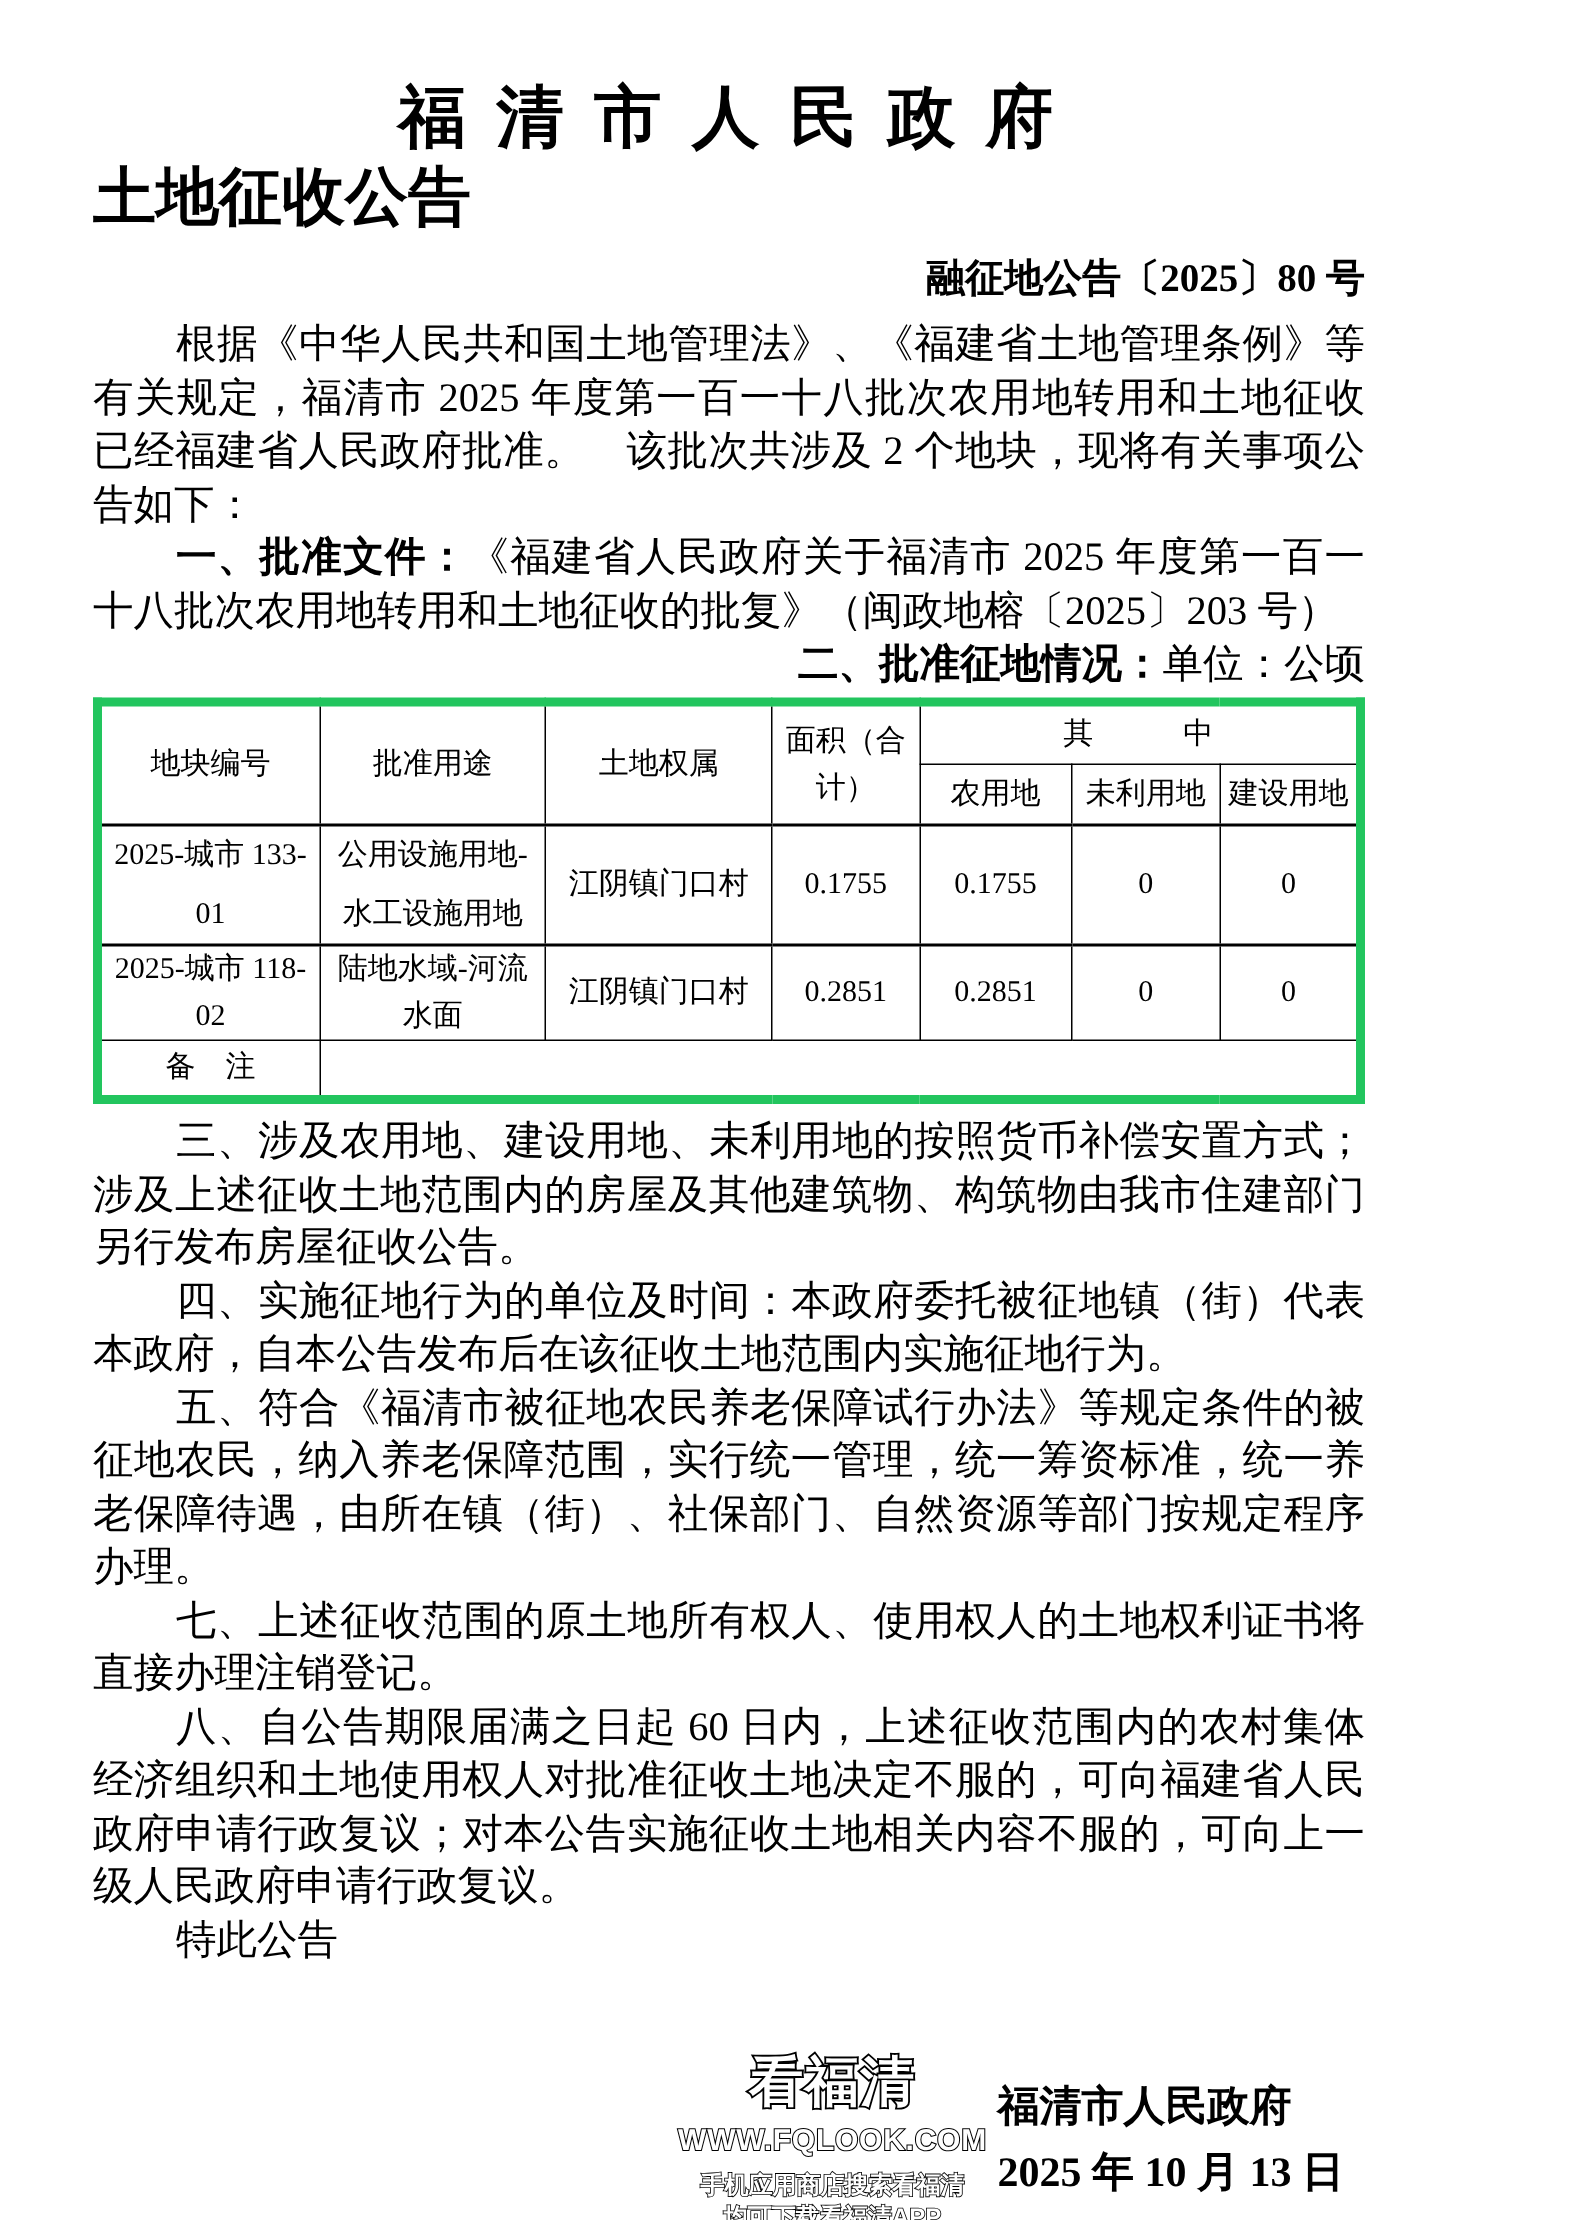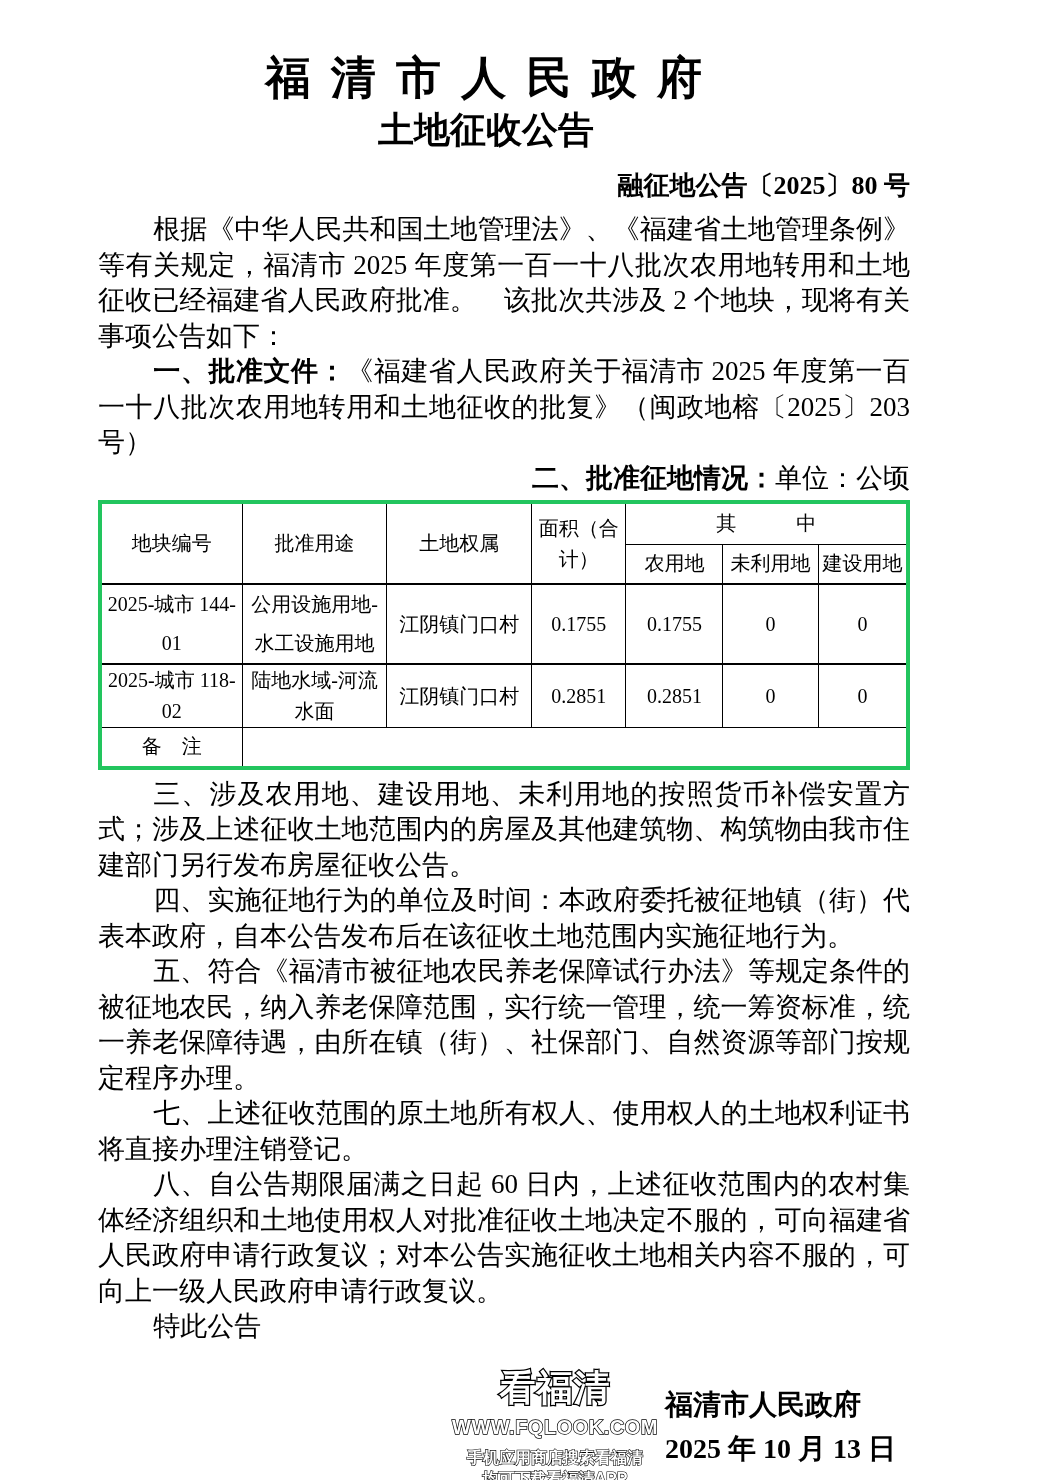--- a/index.html
+++ b/index.html
@@ -16,50 +16,47 @@
   }
   .org-title {
     text-align: center;
     font-size: 45px;
     line-height: 52px;
     font-weight: bold;
     letter-spacing: 0.10em;
     white-space: pre;
   }
   .doc-title {
-    text-align: center;
-    font-size: 36px;
+    font-size: 42px;
     line-height: 47px;
     font-weight: bold;
     margin-top: 5px;
-    font-family: Liberation Mono, monospace;
   }
   .doc-number {
     text-align: right;
     font-size: 26px;
     line-height: 30px;
     font-weight: bold;
     margin-top: 15px;
   }
   .body-text {
     margin-top: 11px;
     font-size: 27px;
     line-height: 35.5px;
     text-align: justify;
-    margin-left: 36px;
   }
   .para { text-indent: 2.05em; }
   .para .b { font-weight: bold; }
   .line-2 { display: flex; justify-content: flex-end; align-items: baseline; }
   .line-2 .b { font-weight: bold; text-indent: 2.05em; }
   .unit { font-size: 27px; }
   table.land {
     width: 100%;
     border-collapse: collapse;
-    border: 4px solid #22c55e;
+    border: 6px solid #22c55e;
     table-layout: fixed;
     margin-top: 4px;
     font-size: 20px;
   }
   table.land th, table.land td {
     border: 1px solid #000;
     font-weight: normal;
     text-align: center;
     vertical-align: middle;
     padding: 0 2px;
@@ -153,21 +150,21 @@
         <th rowspan="2">土地权属</th>
         <th rowspan="2">面积（合计）</th>
         <th colspan="3">其　　　中</th>
       </tr>
       <tr class="hr2">
         <th>农用地</th>
         <th>未利用地</th>
         <th>建设用地</th>
       </tr>
       <tr class="r1">
-        <td>2025-城市 144-01</td>
+        <td>2025-城市 133-01</td>
         <td>公用设施用地-水工设施用地</td>
         <td>江阴镇门口村</td>
         <td>0.1755</td>
         <td>0.1755</td>
         <td>0</td>
         <td>0</td>
       </tr>
       <tr class="r2">
         <td>2025-城市 118-02</td>
         <td>陆地水域-河流水面</td>

